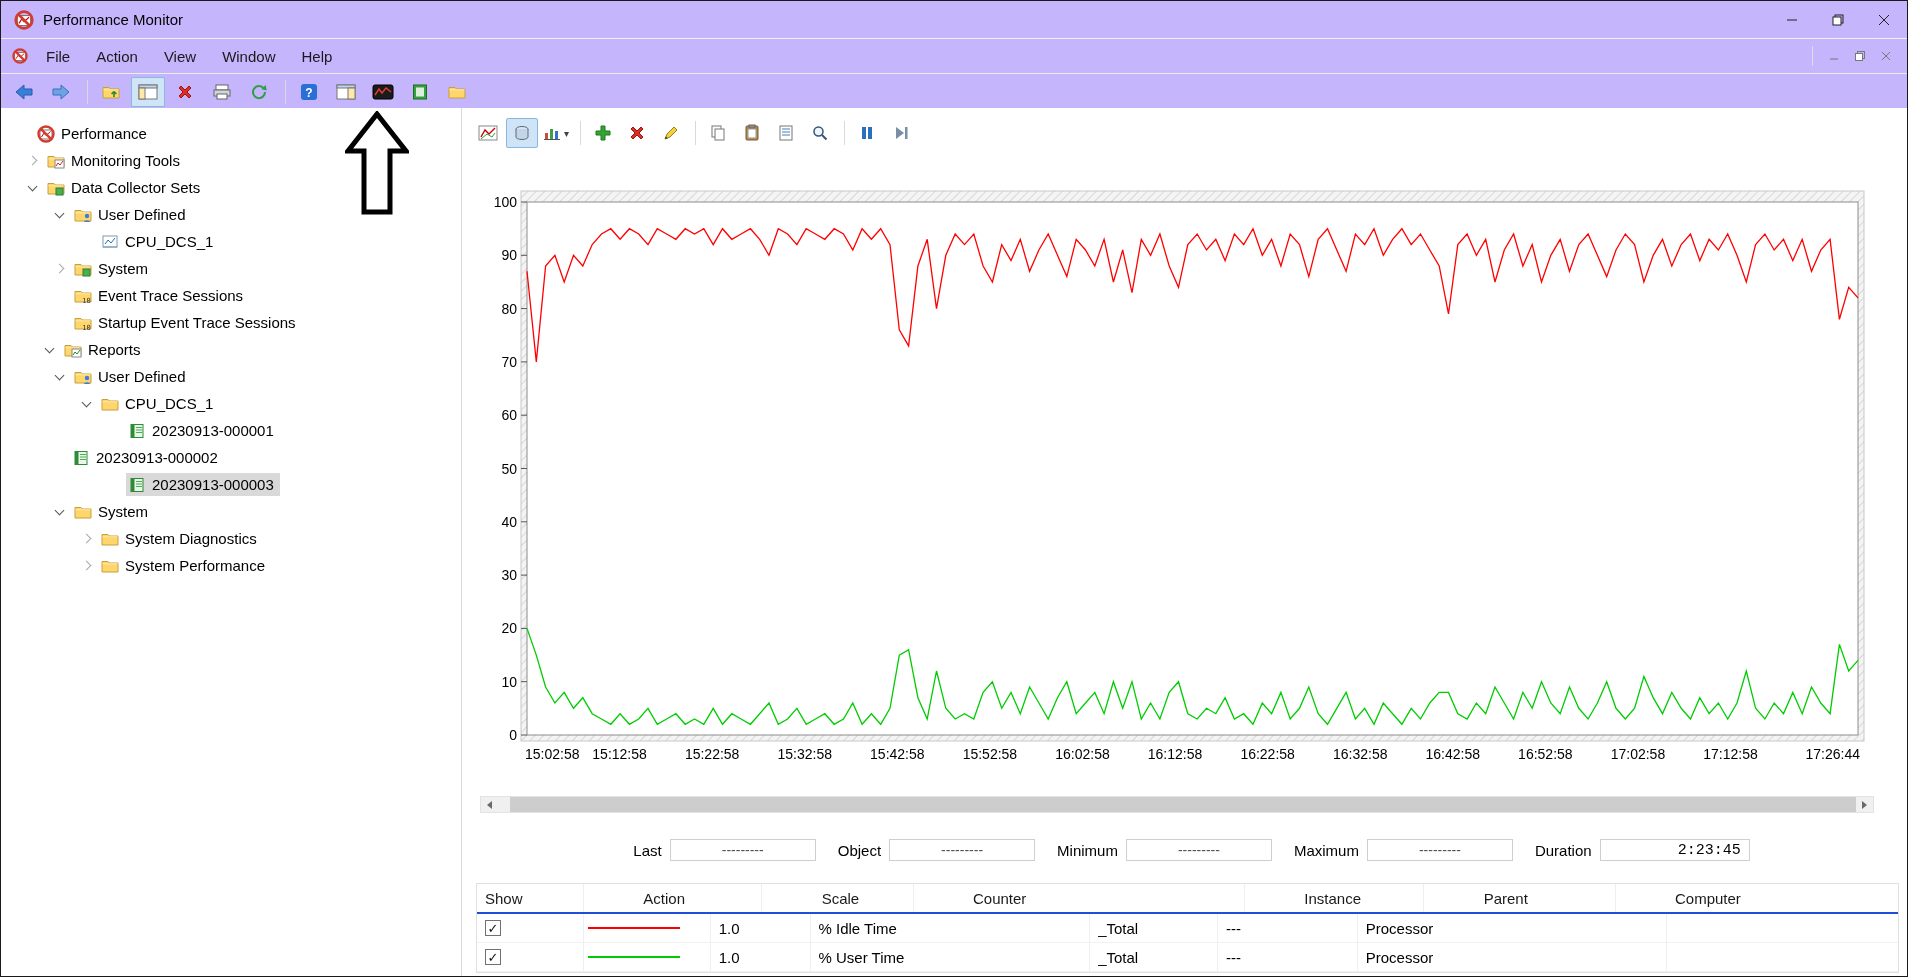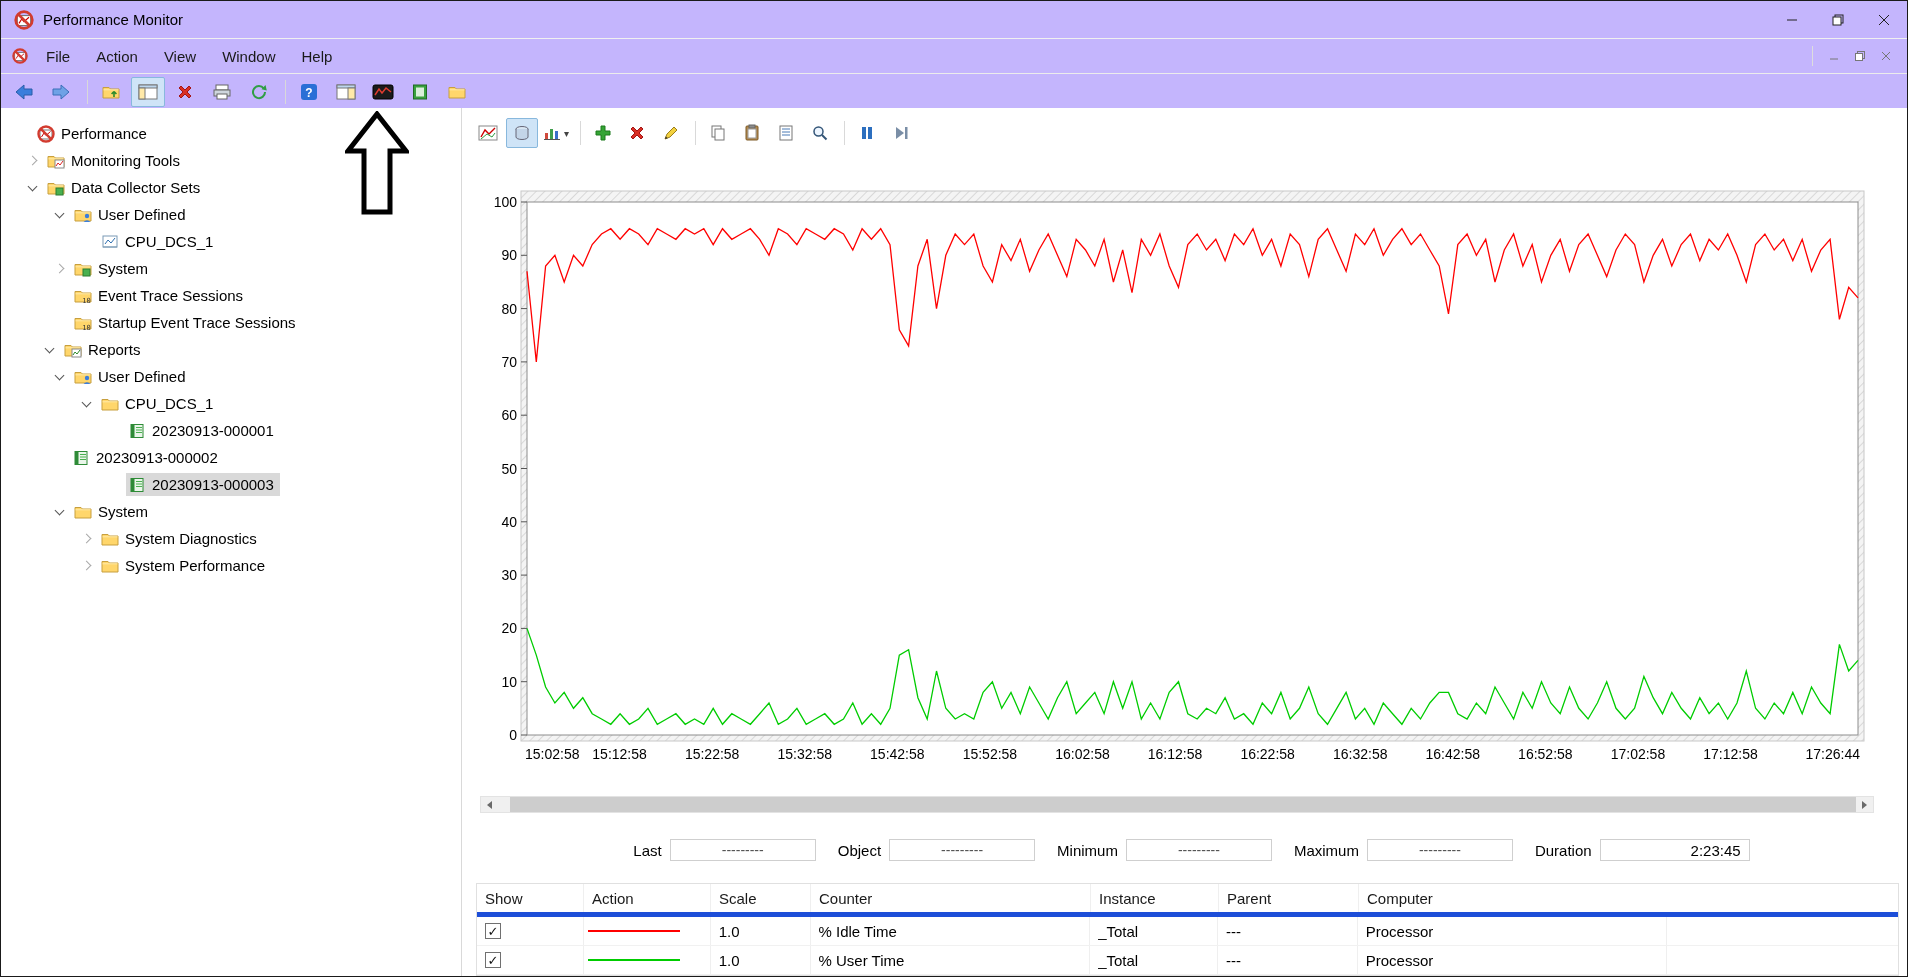--- a/index.html
+++ b/index.html
@@ -55,26 +55,26 @@
   .sb-btn{width:17px;height:100%;display:flex;align-items:center;justify-content:center;flex:none;}
   .tri-l{width:0;height:0;border-top:4px solid transparent;border-bottom:4px solid transparent;border-right:5px solid #6a6a6a;}
   .tri-r{width:0;height:0;border-top:4px solid transparent;border-bottom:4px solid transparent;border-left:5px solid #6a6a6a;}
   .sb-gap{width:12px;height:100%;flex:none;}
   .sb-thumb{flex:1;height:15px;background:#cdcdcd;}
 
   
   .stats{position:absolute;left:0;right:0;top:729px;height:26px;display:flex;align-items:center;justify-content:center;padding-right:0;gap:8px;font-size:15px;}
   .stat-label{color:#000;margin-left:14px;}
   .stat-box{width:146px;height:22px;border:1px solid #cfcfcf;background:#fff;display:flex;align-items:center;justify-content:center;color:#555;font-size:14px;box-sizing:border-box;}
-  .stat-box.duration{width:150px;justify-content:flex-end;padding-right:8px;color:#000;font-size:15px;}
+  .stat-box.duration{width:150px;justify-content:flex-end;padding-right:8px;color:#000;font-size:15px;font-family:Liberation Mono, monospace;}
 
   
   .ct{position:absolute;left:14px;top:775px;width:1423px;border:1px solid #e0e0e0;box-sizing:border-box;font-size:15px;background:#fff;}
   .ct-row{display:flex;height:28px;align-items:center;border-bottom:1px solid #f1f1f1;}
-  .ct-row.head{border-bottom:5px solid #1d4ed8;}
+  .ct-row.head{border-bottom:2px solid #1d4ed8;justify-content:space-between;}
   .ct-cell{height:100%;display:flex;align-items:center;padding-left:8px;box-sizing:border-box;border-right:1px solid #efefef;overflow:hidden;white-space:nowrap;color:#000;}
   .ct-cell:last-child{border-right:none;}
   .ct-h{color:#1a1a1a;}
   .cb{width:16px;height:16px;border:1px solid #707070;background:#fff;display:flex;align-items:center;justify-content:center;font-size:13px;font-weight:bold;color:#111;margin-left:8px;box-sizing:border-box;}
   .color-line{height:0;border-top:2px solid #000;width:92px;margin-left:4px;}
 
   
   .annotation{position:absolute;left:344px;top:110px;}
 </style>
 </head>

